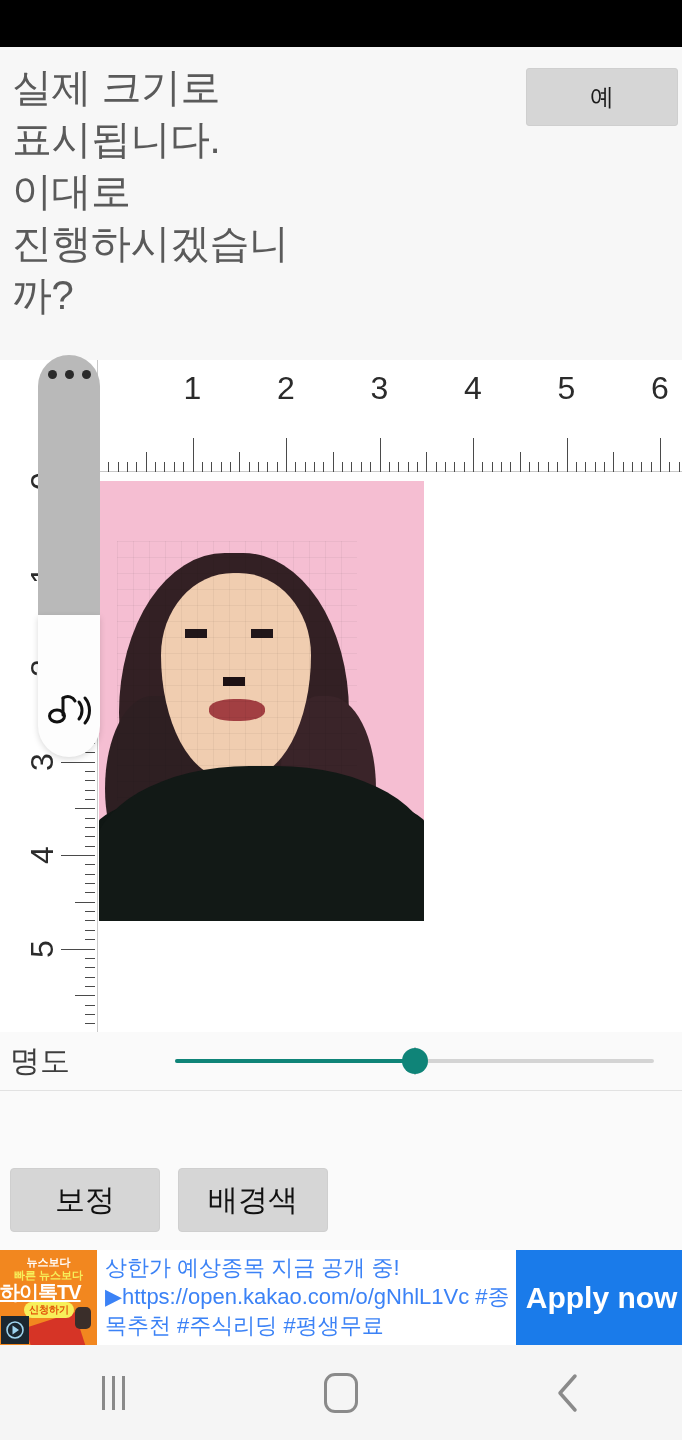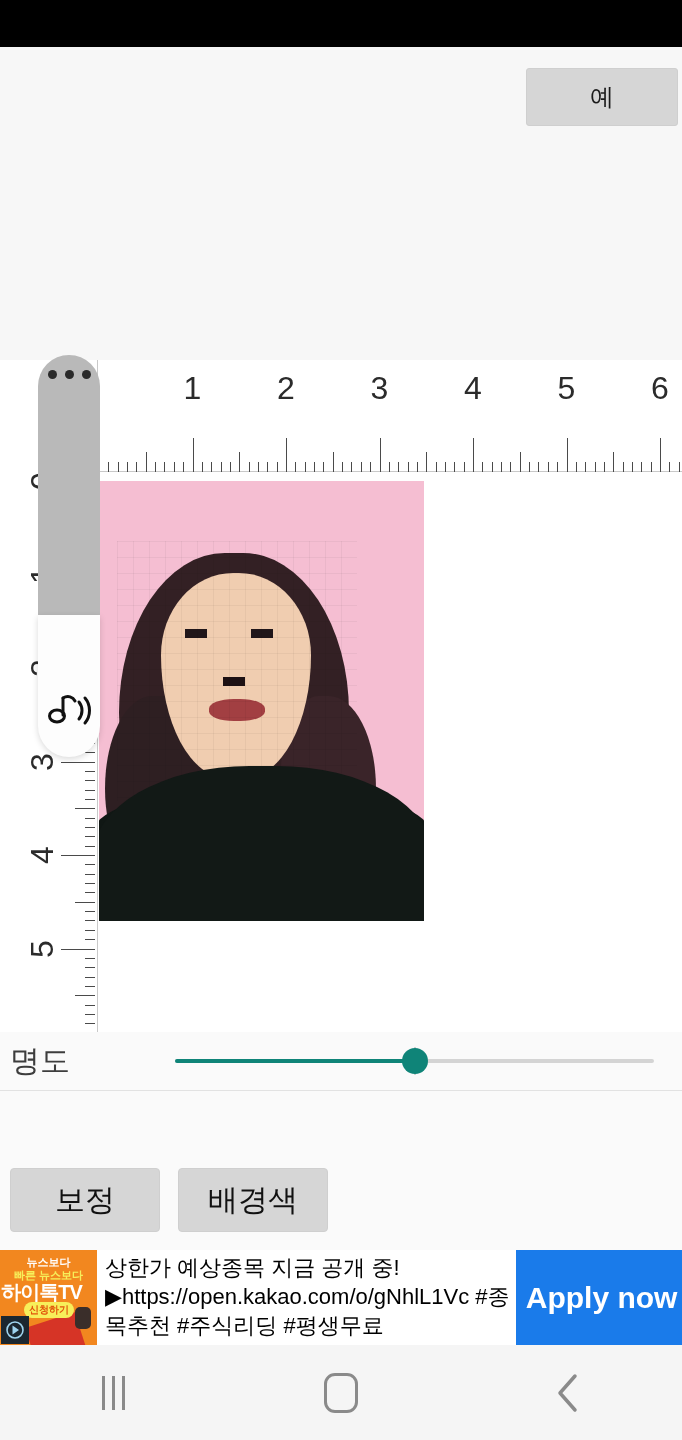--- a/index.html
+++ b/index.html
@@ -139,35 +139,35 @@
     display:flex; align-items:center; justify-content:center; cursor:pointer;
   }
 
   
   .adbanner { position:absolute; left:0; top:1250px; width:682px; height:95px; background:#fff; display:flex; overflow:hidden; }
   .ad-logo {
     position:relative; width:97px; height:95px; background:#f2871f; flex:none; overflow:hidden;
   }
   .ad-logo .l1 { position:absolute; left:0; top:5px; width:97px; text-align:center; font-size:11px; color:#fff; font-weight:bold; }
   .ad-logo .l2 { position:absolute; left:0; top:18px; width:97px; text-align:center; font-size:11px; color:#f7ef5a; font-weight:bold; }
-  .ad-logo .l3 { position:absolute; left:0; top:29px; width:83px; text-align:center; font-size:20px; color:#fff; font-weight:bold; letter-spacing:-1px; }
+  .ad-logo .l3 { position:absolute; left:0; top:29px; width:83px; text-align:left; font-size:20px; color:#fff; font-weight:bold; letter-spacing:-1px;text-decoration:underline; }
   .ad-logo .l4 {
     position:absolute; left:24px; top:52px; width:50px; height:16px; background:#f7ef5a;
     border-radius:8px; color:#e2570c; font-size:10px; font-weight:bold;
     display:flex; align-items:center; justify-content:center;
   }
   .ad-logo .redshape { position:absolute; left:30px; bottom:-14px; width:52px; height:40px; background:#d63426; transform:rotate(-18deg); }
   .ad-logo .hand { position:absolute; right:6px; bottom:16px; width:16px; height:22px; background:#3a2e2a; border-radius:5px; }
   .ad-choices {
     position:absolute; left:1px; bottom:1px; width:28px; height:28px;
     background:#1b2730; display:flex; align-items:center; justify-content:center;
   }
   .ad-choices svg { display:block; }
   .ad-text { flex:1; padding:3px 6px 0 8px; }
-  .ad-text .t { font-size:22px; color:#000000; line-height:29px; white-space:nowrap; }
+  .ad-text .t { font-size:22px; color:#3b82f6; line-height:29px; white-space:nowrap; }
   .ad-cta {
     width:172px; background:#1a7bea; color:#fff; font-size:30px; font-weight:bold;
     display:flex; align-items:center; justify-content:center; cursor:pointer; flex:none;
   }
 
   
   .navbar { position:absolute; left:0; top:1345px; width:682px; height:95px; background:#f5f5f5; display:flex; align-items:center; }
   .nav-btn { flex:1; display:flex; align-items:center; justify-content:center; cursor:pointer; height:95px; }
   .nav-recents { display:flex; gap:7px; }
   .nav-recents i { display:block; width:3px; height:34px; background:#8a8a8a; }
@@ -175,20 +175,25 @@
   .nav-back svg { display:block; }
 </style>
 </head>
 <body>
 
 <div id="screen">
 
   <div class="statusbar"></div>
 
   <div class="dialog">
+    <div class="dialog-msg">실제 크기로
+표시됩니다.
+이대로
+진행하시겠습니
+까?</div>
     <div class="dlg-btns">
       <div class="dlg-btn">예</div>
     </div>
   </div>
 
   <div class="workspace">
     <div class="hruler" id="hruler">
       <div class="baseline"></div>
     <div class="htick" style="height: 34px; left: 99px;"></div>
         <div class="htick" style="height: 10px; left: 108.35px;"></div>

